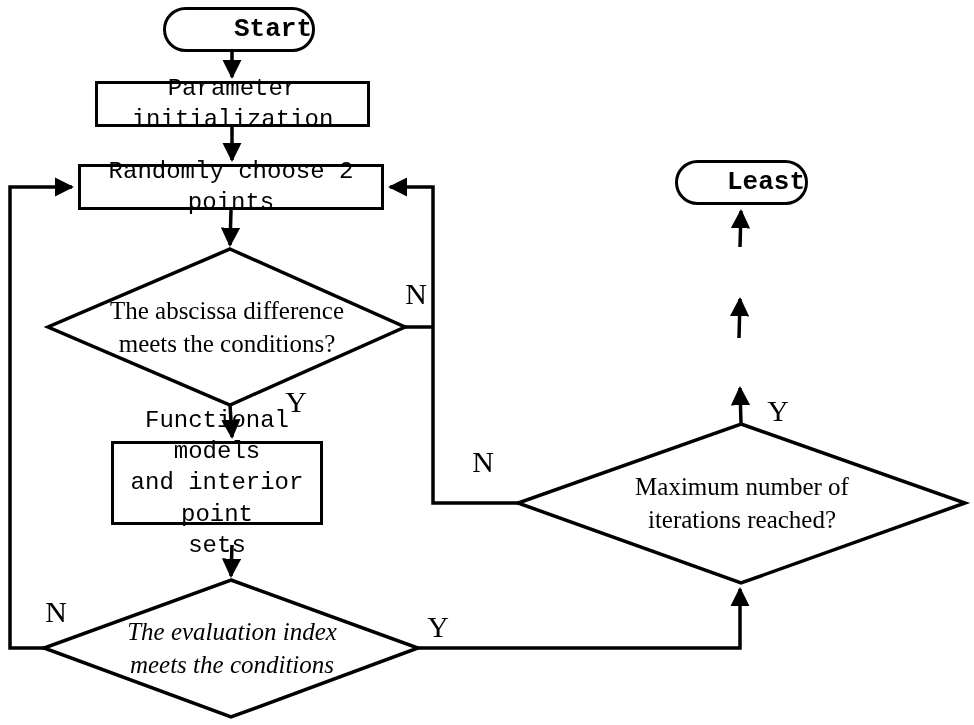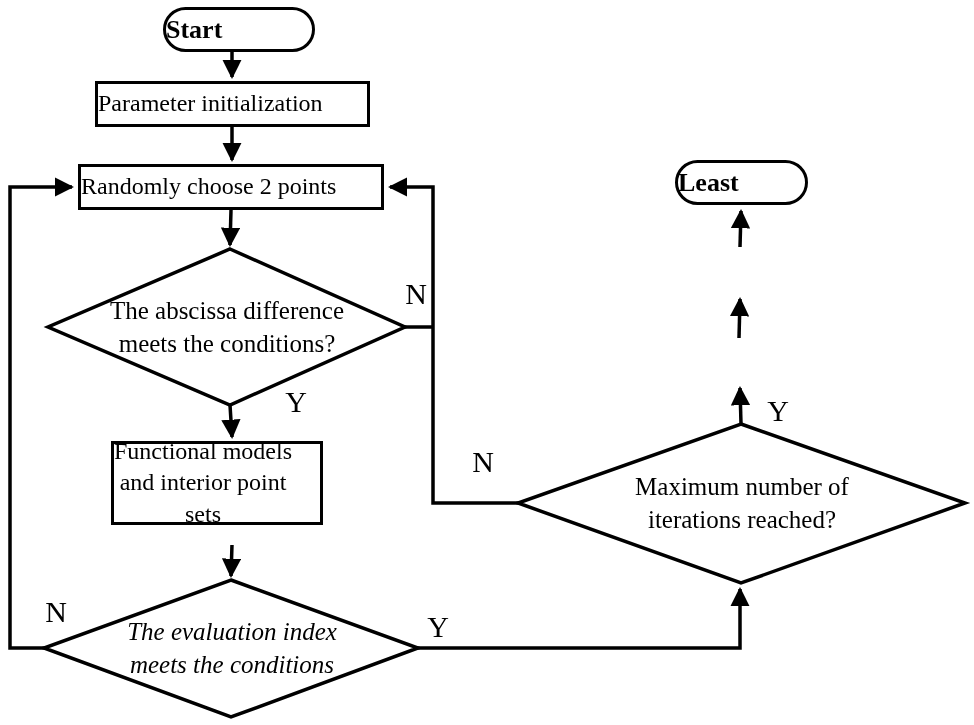--- a/index.html
+++ b/index.html
@@ -33,28 +33,29 @@
     fill: var(--bg-color);
     stroke: var(--line-color);
     stroke-width: 3.5;
     stroke-linejoin: miter;
   }
   #arrowhead path { fill: var(--line-color); }
   .node {
     position: absolute;
     display: flex;
     align-items: center;
-    justify-content: flex-start;
+    justify-content: flex-end;
     text-align: center;
     background: var(--bg-color);
     border: 3px solid var(--line-color);
     color: var(--line-color);
     font-size: 24px;
     line-height: 1.3;
     white-space: pre-line;
+    font-family: Liberation Mono, monospace;
   }
   .node.terminator {
     border-radius: 23px;
     font-weight: bold;
     font-size: 26px;
   }
   .diamond-text {
     position: absolute;
     transform: translate(-50%, -50%);
     text-align: center;

